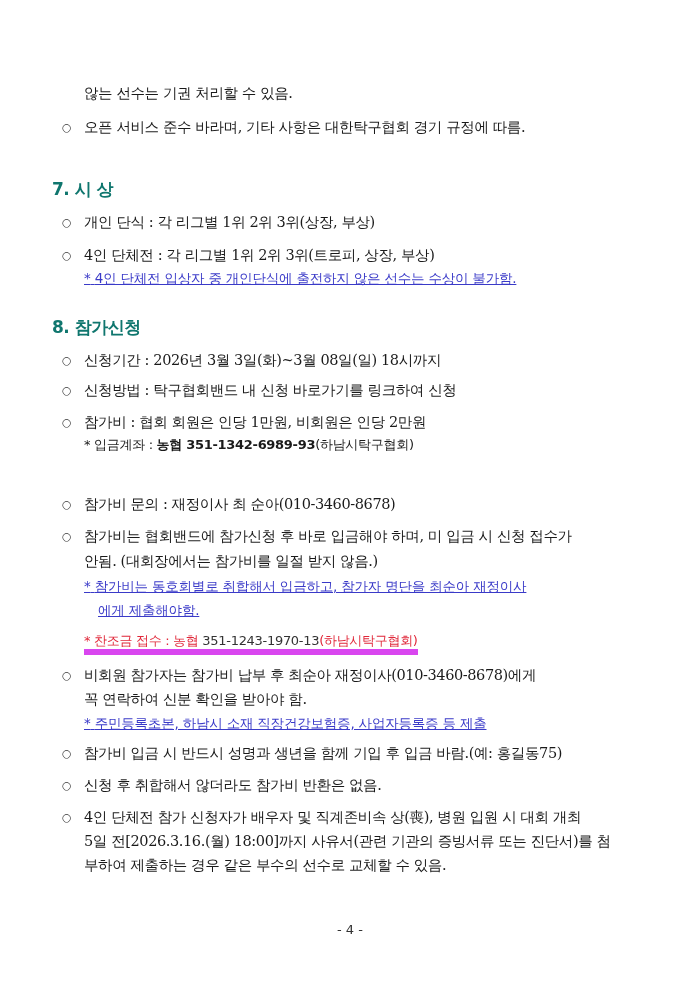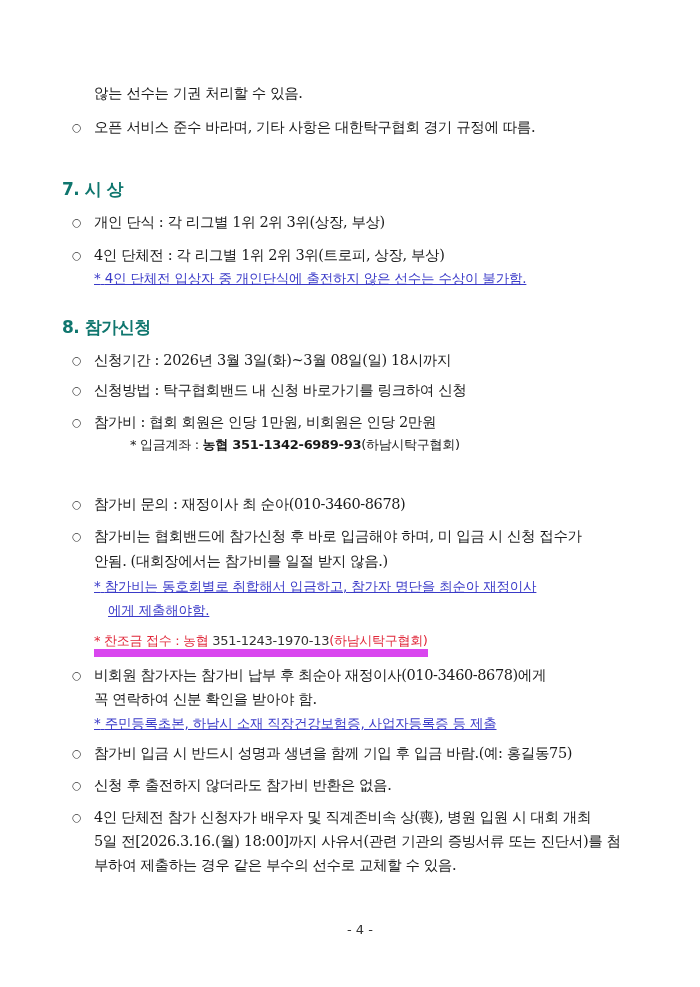--- a/index.html
+++ b/index.html
@@ -1,21 +1,21 @@
 <!DOCTYPE html>
 <html><head>
   <meta charset="utf-8">
   <style>
     html, body { margin: 0; padding: 0; background: #ffffff; }
     body {
       width: 700px; height: 987px; position: relative; overflow: hidden;
       font-family: "DejaVu Serif", "Liberation Serif", serif;
       color: #1a1a1a;
     }
-    .page { position: absolute; left: 10px; top: 0; width: 688px; height: 987px; }
+    .page { position: absolute; left: 0; top: 0; width: 688px; height: 987px; }
     .line {
       position: absolute; white-space: nowrap;
       font-size: 14.5px; line-height: 20px; letter-spacing: -0.4px;
     }
     .bullet { display: inline-block; width: 22px; font-size: 11px; color: #333; vertical-align: 1px; }
     .heading {
       position: absolute; white-space: nowrap;
       font-family: "DejaVu Sans", "Liberation Sans", sans-serif;
       font-weight: bold; font-size: 17px; line-height: 22px; color: #0f766e;
       letter-spacing: -0.5px;
@@ -25,21 +25,21 @@
       color: #3a3ac8; font-size: 13.5px; letter-spacing: -0.2px; text-decoration: underline;
     }
     .sans-small {
       font-family: "DejaVu Sans", "Liberation Sans", sans-serif;
       font-size: 13px; letter-spacing: -0.3px;
     }
     .bold { font-weight: bold; }
     .red { color: #e0283a; }
     .dark { color: #333; }
     .underline-row {
-      border-bottom: 8px solid #d946ef; padding-bottom: 1px;
+      border-bottom: 6px solid #d946ef; padding-bottom: 1px;
     }
     .pagenum {
       position: absolute; left: 0; width: 700px; text-align: center;
       font-family: "DejaVu Sans", "Liberation Sans", sans-serif;
       font-size: 13px; color: #333;
     }
   </style>
 </head>
 <body>
 
@@ -72,21 +72,21 @@
   </div>
 
   <div class="line" style="left:62px; top:380px;">
     <span class="bullet">○</span><span>신청방법 : 탁구협회밴드 내 신청 바로가기를 링크하여 신청</span>
   </div>
 
   <div class="line" style="left:62px; top:412px;">
     <span class="bullet">○</span><span>참가비 : 협회 회원은 인당 1만원, 비회원은 인당 2만원</span>
   </div>
 
-  <div class="line sans-small" style="left:84px; top:435px;margin-left:36px;">
+  <div class="line sans-small" style="left:84px; top:435px;">
     <span>*</span> <span>입금계좌 : </span><span class="bold">농협 351-1342-6989-93</span><span>(하남시탁구협회)</span>
   </div>
 
 
   <div class="line" style="left:62px; top:494px;">
     <span class="bullet">○</span><span>참가비 문의 : 재정이사 최 순아(010-3460-8678)</span>
   </div>
 
   <div class="line" style="left:62px; top:526px;">
     <span class="bullet">○</span><span>참가비는 협회밴드에 참가신청 후 바로 입금해야 하며, 미 입금 시 신청 접수가</span>
@@ -109,21 +109,21 @@
     <span>*</span> <span>주민등록초본, 하남시 소재 직장건강보험증, 사업자등록증 등 제출</span>
   </div>
 
   <div class="line" style="left:84px; top:689px;">꼭 연락하여 신분 확인을 받아야 함.</div>
 
   <div class="line" style="left:62px; top:743px;">
     <span class="bullet">○</span><span>참가비 입금 시 반드시 성명과 생년을 함께 기입 후 입금 바람.(예: 홍길동75)</span>
   </div>
 
   <div class="line" style="left:62px; top:775px;">
-    <span class="bullet">○</span><span>신청 후 출전하지 않더라도 참가비 반환은 없음.</span>
+    <span class="bullet">○</span><span>신청 후 취합해서 않더라도 참가비 반환은 없음.</span>
   </div>
 
   <div class="line" style="left:62px; top:807px;">
     <span class="bullet">○</span><span>4인 단체전 참가 신청자가 배우자 및 직계존비속 상(喪), 병원 입원 시 대회 개최</span>
   </div>
   <div class="line" style="left:84px; top:831px;">5일 전[2026.3.16.(월) 18:00]까지 사유서(관련 기관의 증빙서류 또는 진단서)를 첨</div>
   <div class="line" style="left:84px; top:855px;">부하여 제출하는 경우 같은 부수의 선수로 교체할 수 있음.</div>
 
   <div class="pagenum" style="top:922px;">- 4 -</div>
 

